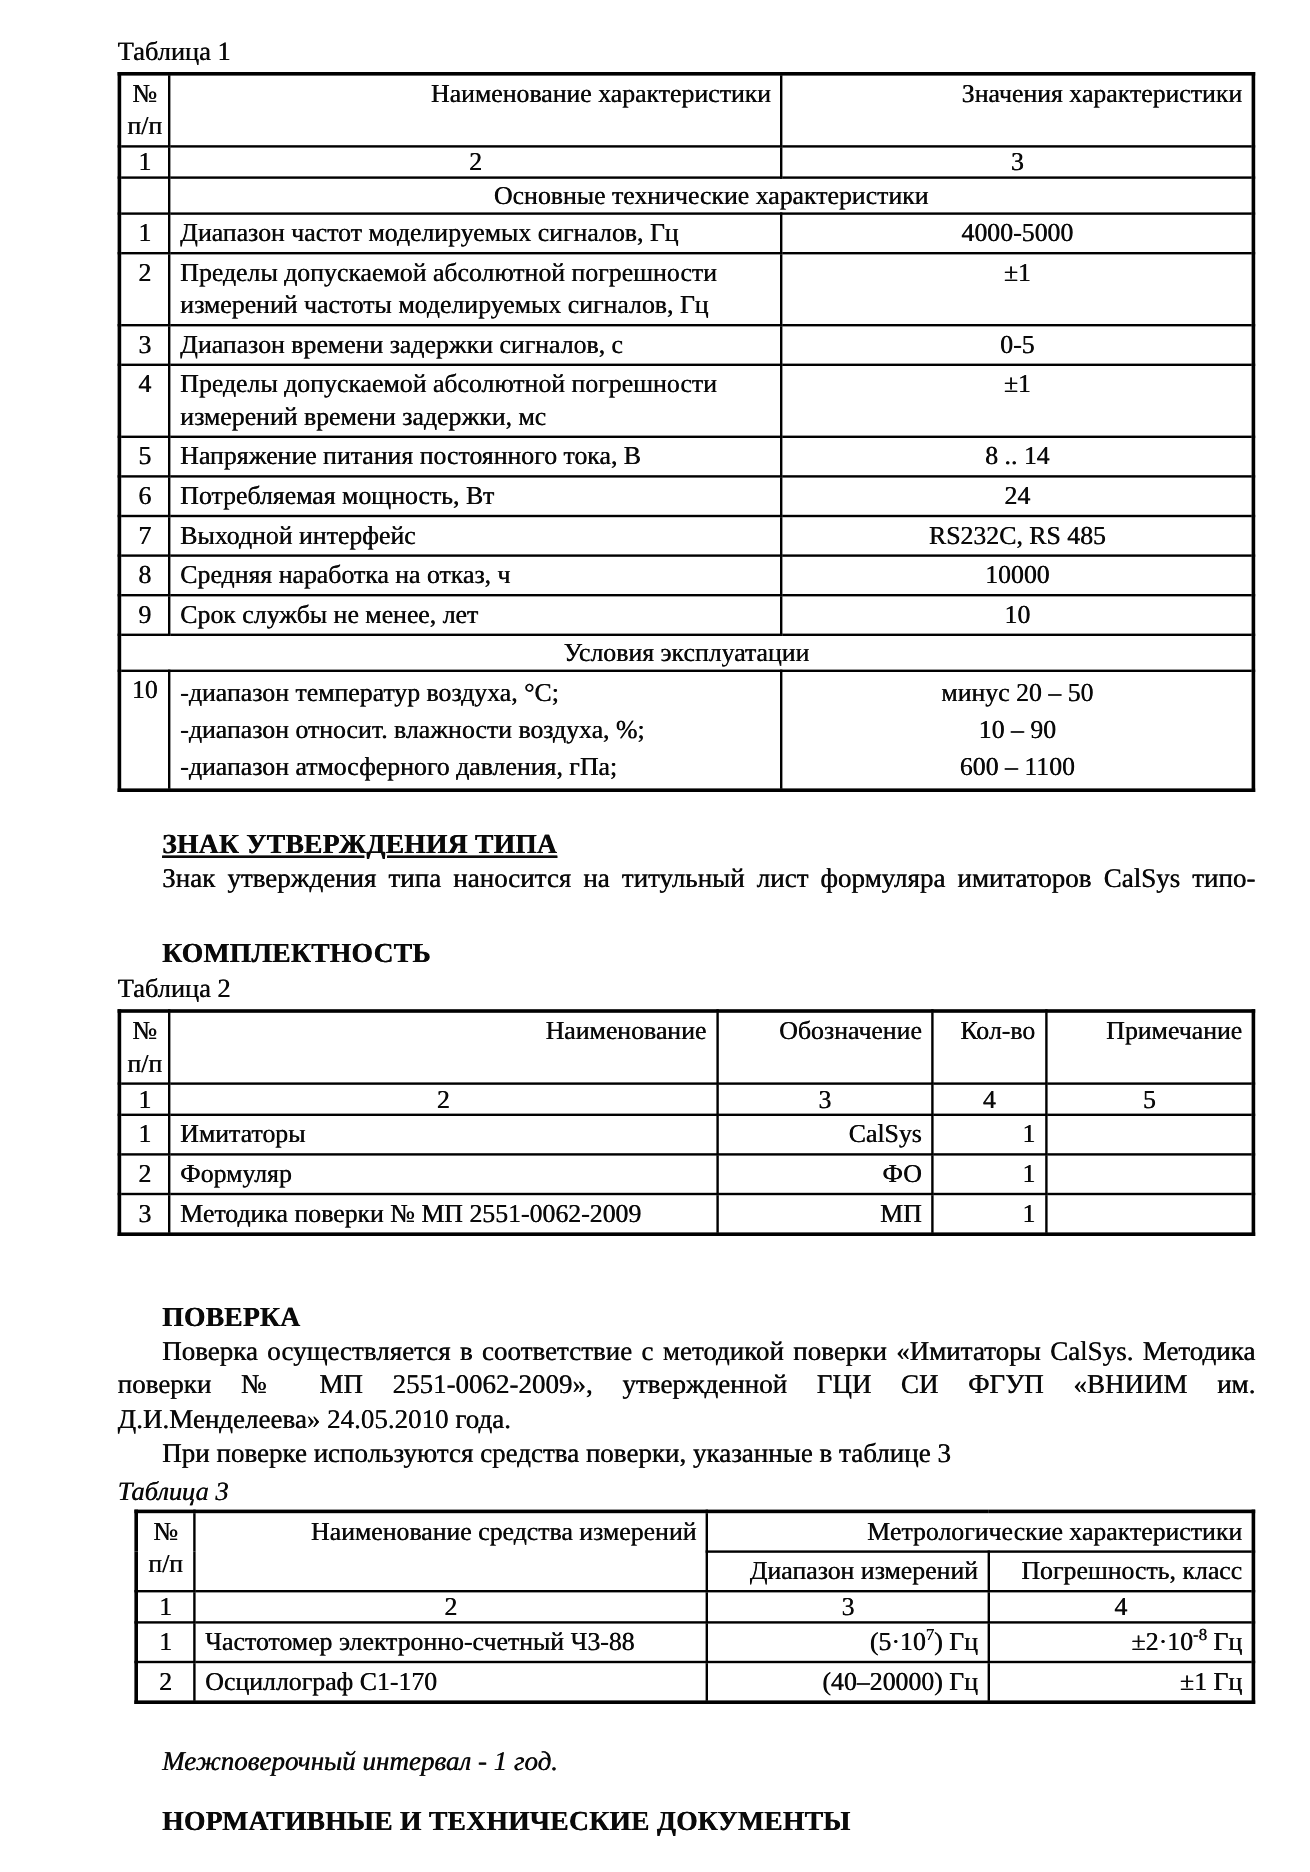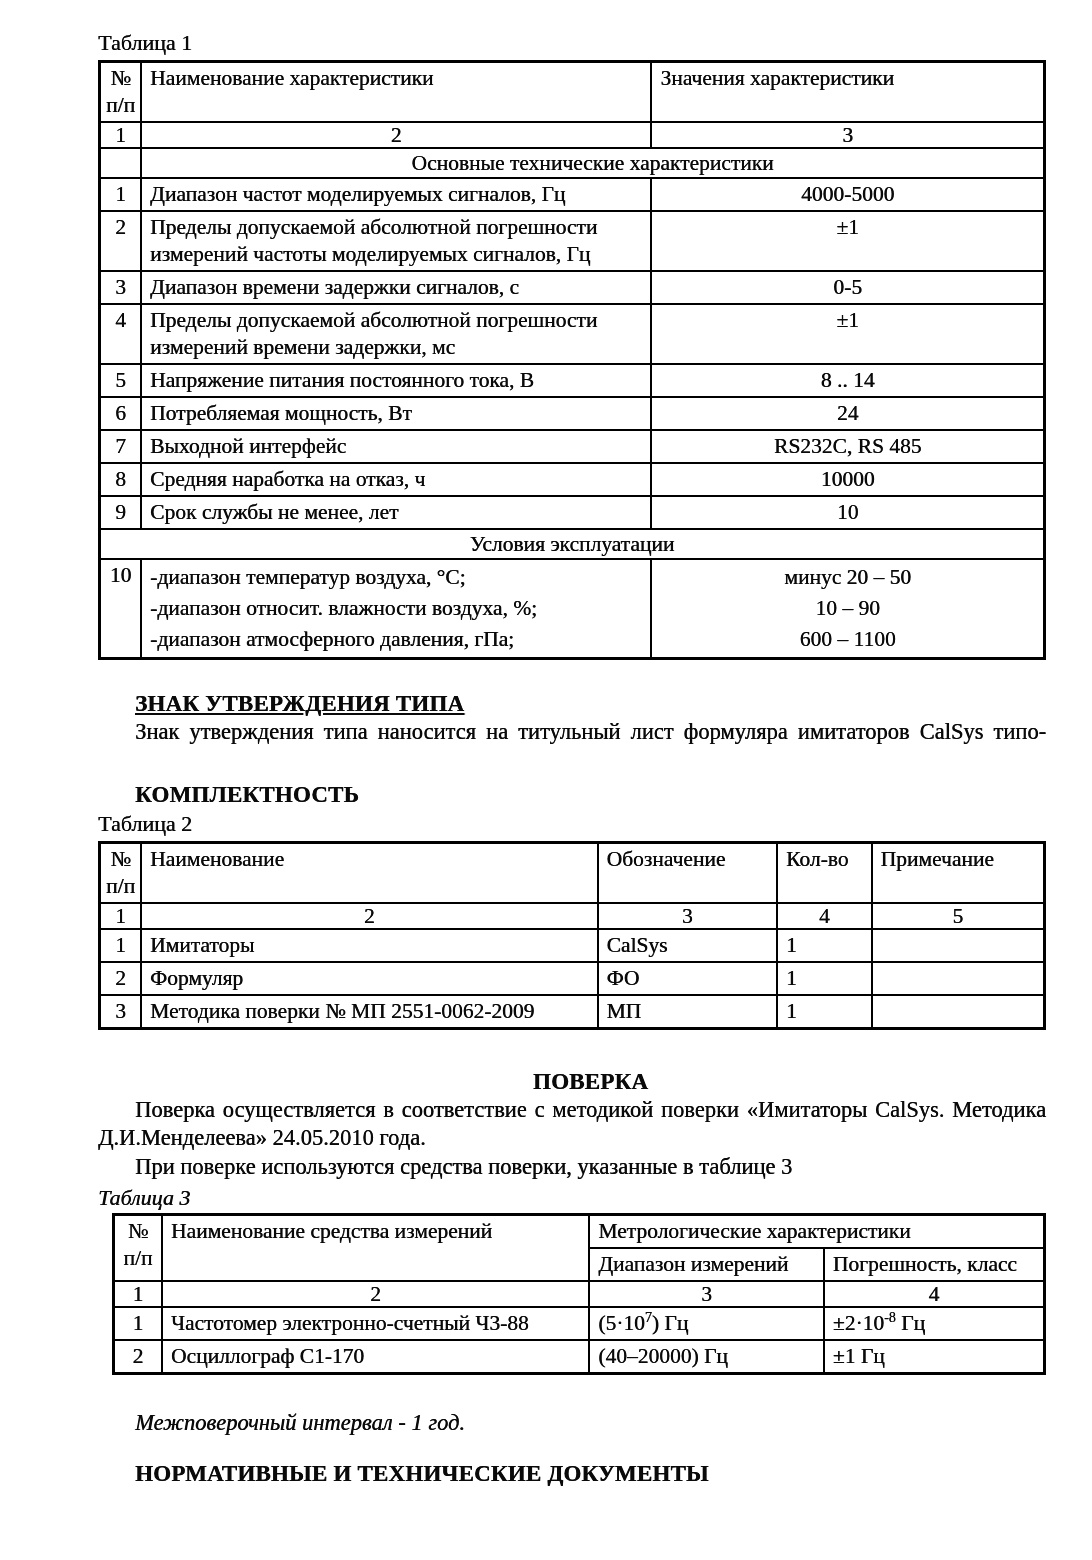--- a/index.html
+++ b/index.html
@@ -27,21 +27,21 @@
     table-layout: fixed;
   }
   td {
     border: 2px solid #000;
     font-size: 21.5px;
     line-height: 27px;
     padding: 2px 8px;
     vertical-align: top;
     word-wrap: break-word;
   }
-  td.c { text-align: left; }
+  td.c { text-align: right; }
   td.numcol { text-align: center; padding: 2px 2px; margin-left: 22px; }
   tr.colnum td { line-height: 22px; padding: 1px 2px; text-align: center; }
   tr.sect td { text-align: center; line-height: 26px; padding: 1px 2px; }
   td.val { text-align: center; }
   .cl { display: block; line-height: 31px; }
   sup { font-size: 14px; line-height: 0; }
 
   .heading {
     font-weight: bold;
     font-size: 23px;
@@ -53,21 +53,21 @@
     font-size: 22.5px;
     line-height: 28.5px;
     text-align: left;
   }
   .ind { padding-left: 37px; }
   .jl { text-align: justify; text-align-last: justify; }
 
   .gap-after-t1 { margin-top: 30px; text-decoration: underline; }
   .gap-komplekt { margin-top: 34px; }
   .cap2 { margin-top: 2px; }
-  .gap-poverka { margin-top: 38px; text-align: center; }
+  .gap-poverka { margin-top: 54px; }
   .cap3 { margin-top: 4px; margin-bottom: 2px; font-style: italic; }
   .t3wrap { margin-left: 14px; }
   .gap-interval { margin-top: 34px; font-style: italic; }
   .gap-normdocs { margin-top: 22px; margin-bottom: 2px; }
 </style>
 </head>
 <body>
 
 <div class="page">
 
@@ -209,20 +209,21 @@
       <td class="c">МП</td>
       <td class="c">1</td>
       <td></td>
     </tr>
   </tbody>
     </table>
 
   <div class="heading gap-poverka">ПОВЕРКА</div>
   <div>
     <div class="pline ind jl">Поверка осуществляется в соответствие с методикой поверки «Имитаторы CalSys. Методика</div>
+    <div class="pline jl">поверки № МП 2551-0062-2009», утвержденной ГЦИ СИ ФГУП «ВНИИМ им.</div>
     <div class="pline">Д.И.Менделеева» 24.05.2010 года.</div>
     <div class="pline ind">При поверке используются средства поверки, указанные в таблице 3</div>
   </div>
   <div class="caption cap3">Таблица 3</div>
 
   <div class="t3wrap">
     <table>
       <colgroup>
           <col style="width:5.2%">
           <col style="width:45.9%">

